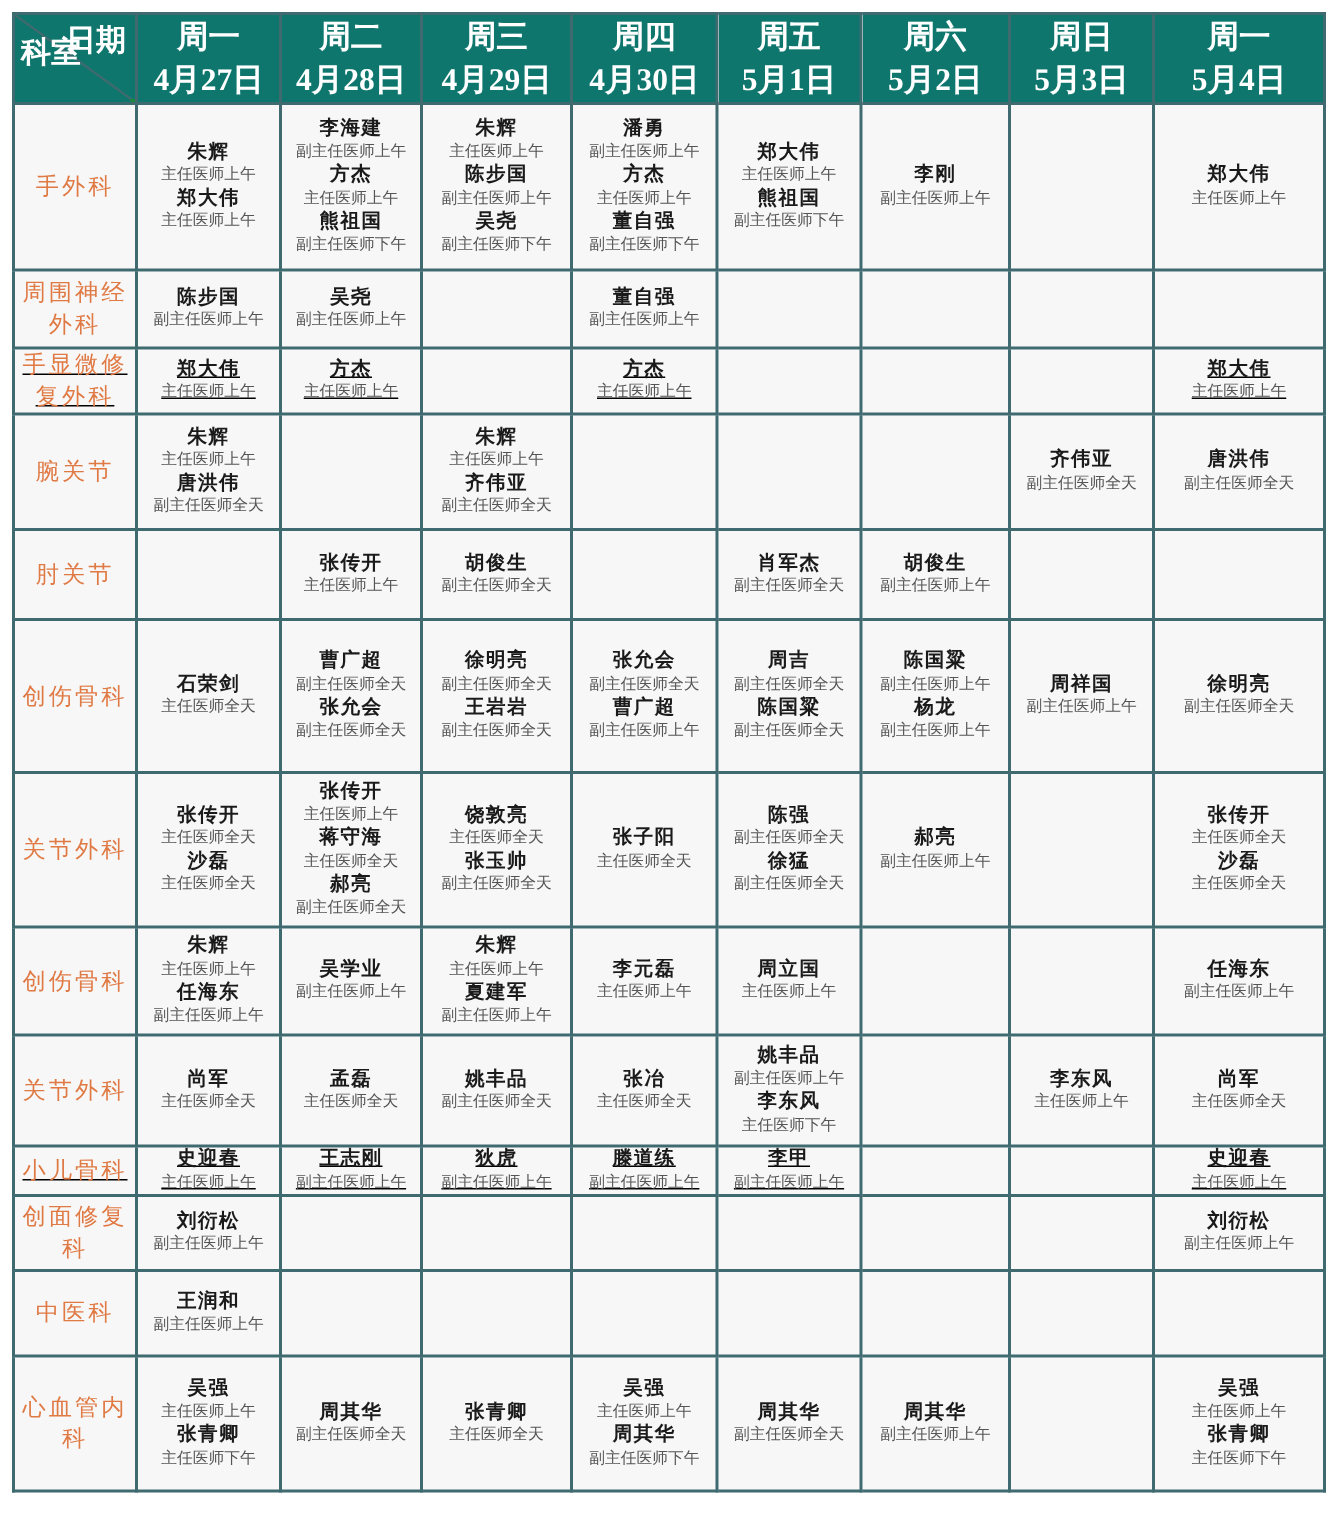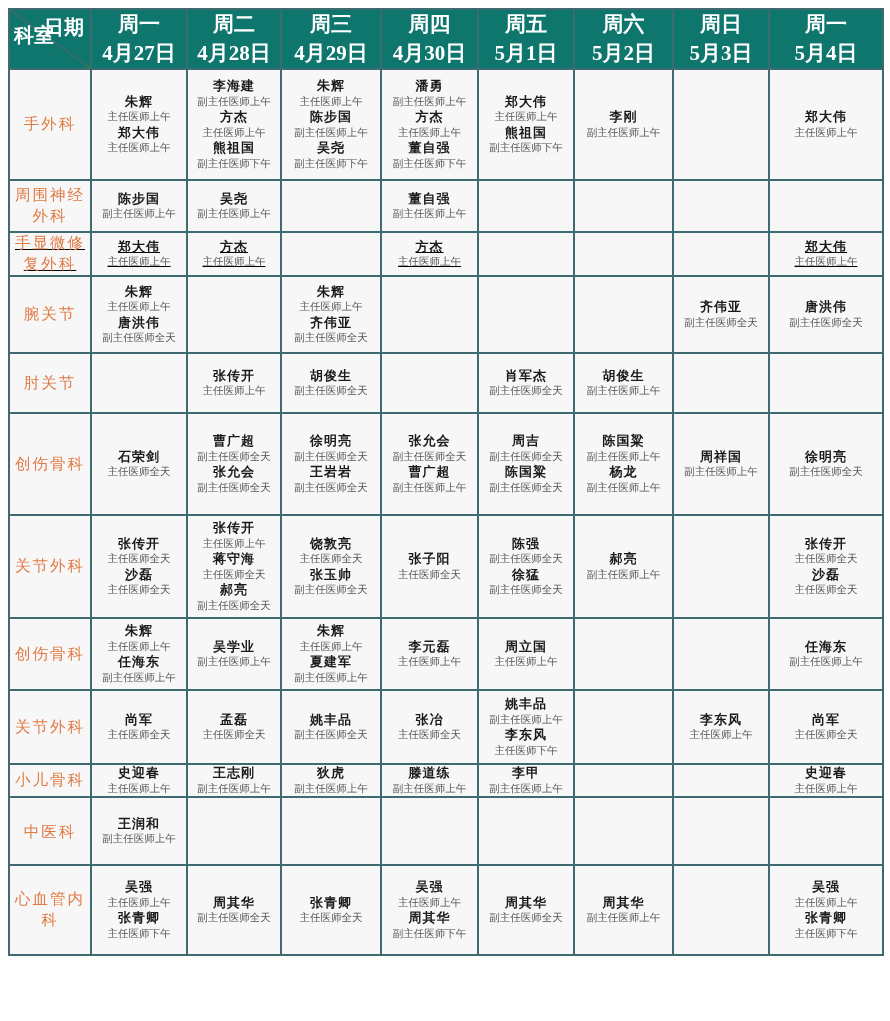--- a/index.html
+++ b/index.html
@@ -542,21 +542,21 @@
             <span class="title">主任医师上午</span>
           </div>
         </td>
         <td>
           <div class="entry">
             <span class="name">尚军</span>
             <span class="title">主任医师全天</span>
           </div>
         </td>
       </tr>
-      <tr style="height: 27px;">
+      <tr style="height: 27px; text-decoration: underline;">
         <td class="dept">小儿骨科</td>
         <td>
           <div class="entry">
             <span class="name">史迎春</span>
             <span class="title">主任医师上午</span>
           </div>
         </td>
         <td>
           <div class="entry">
             <span class="name">王志刚</span>
@@ -583,21 +583,42 @@
         </td>
         <td></td>
         <td></td>
         <td>
           <div class="entry">
             <span class="name">史迎春</span>
             <span class="title">主任医师上午</span>
           </div>
         </td>
       </tr>
-      <tr style="height: 68px; font-family: Liberation Serif, serif;">
+      <tr style="height: 50px;">
+        <td class="dept">创面修复科</td>
+        <td>
+          <div class="entry">
+            <span class="name">刘衍松</span>
+            <span class="title">副主任医师上午</span>
+          </div>
+        </td>
+        <td></td>
+        <td></td>
+        <td></td>
+        <td></td>
+        <td></td>
+        <td></td>
+        <td>
+          <div class="entry">
+            <span class="name">刘衍松</span>
+            <span class="title">副主任医师上午</span>
+          </div>
+        </td>
+      </tr>
+      <tr style="height: 57px;">
         <td class="dept">中医科</td>
         <td>
           <div class="entry">
             <span class="name">王润和</span>
             <span class="title">副主任医师上午</span>
           </div>
         </td>
         <td></td>
         <td></td>
         <td></td>

